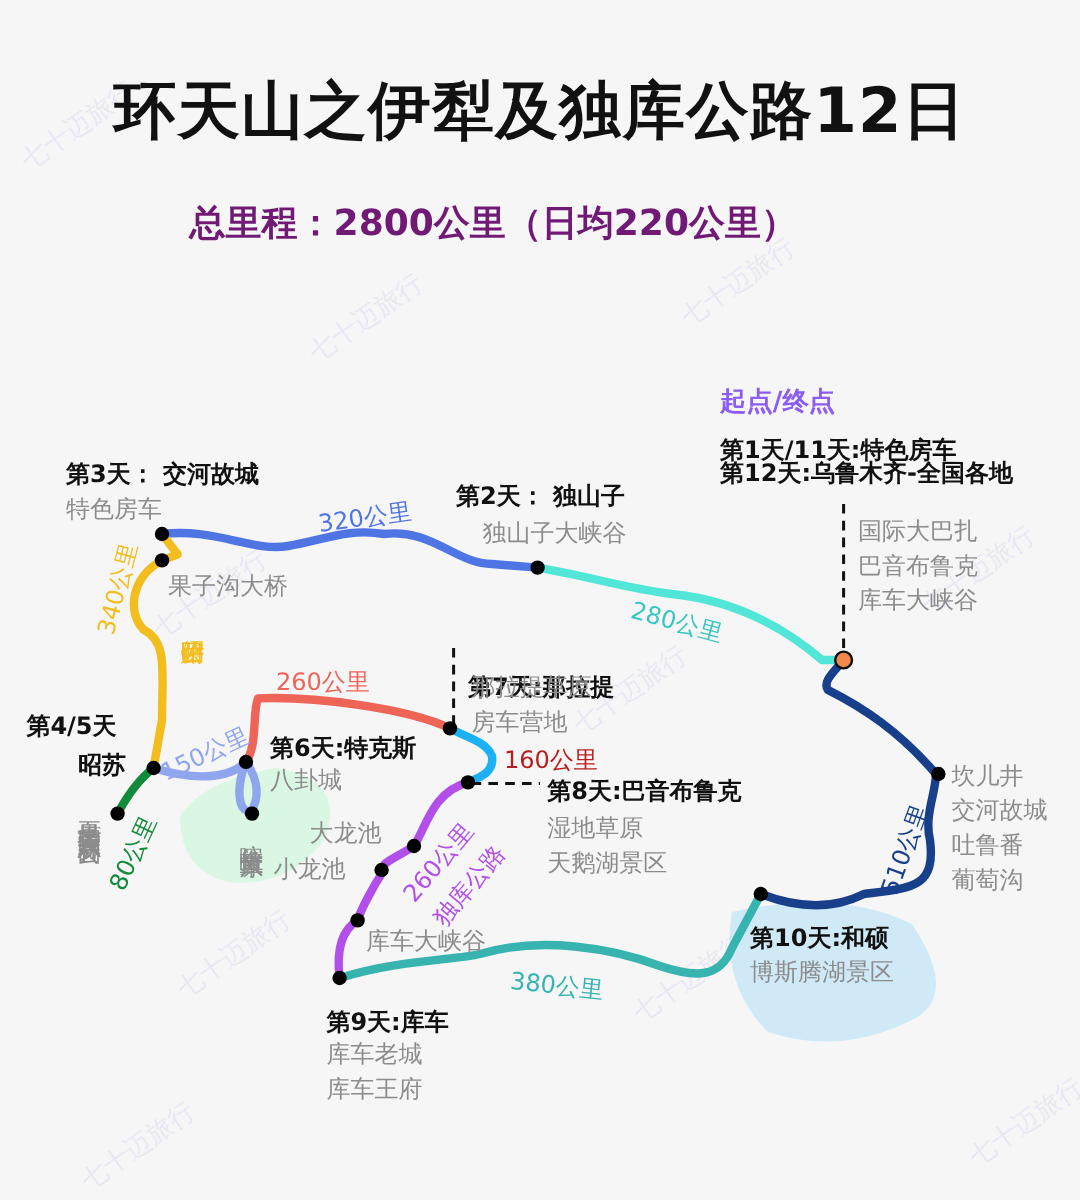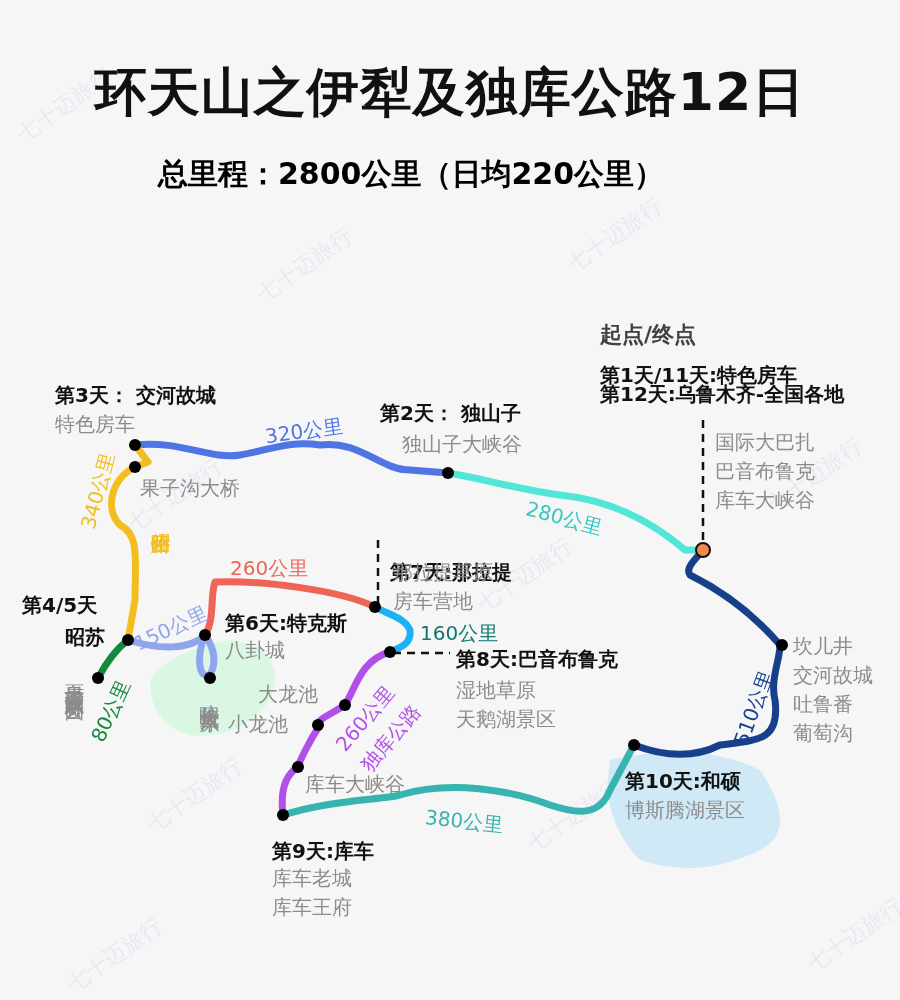--- a/index.html
+++ b/index.html
@@ -1,24 +1,24 @@
 <!DOCTYPE html>
 <html><head>
 <meta charset="utf-8">
 <style>
   html, body { margin:0; padding:0; }
   body { width:900px; height:1000px; background:#f6f6f7; position:relative; overflow:hidden;
          font-family: "DejaVu Sans", "Liberation Sans", sans-serif; }
   .abs { position:absolute; white-space:nowrap; }
   .title { left:0; width:900px; top:58px; text-align:center; font-size:52px; font-weight:bold; color:#111; letter-spacing:1px; }
-  .subtitle { left:158px; top:154px; font-size:30px; font-weight:bold; color:#000000; }
+  .subtitle { left:158px; top:166px; font-size:30px; font-weight:bold; color:#701a75; }
   .day { font-size:20px; font-weight:bold; color:#111; }
   .sub { font-size:20px; color:#8c8c8c; line-height:29px; }
   .vert { writing-mode: vertical-rl; font-size:20px; color:#8c8c8c; letter-spacing:2px; }
-  .orange { color:#404040; font-size:22px; font-weight:bold; }
+  .orange { color:#8b5cf6; font-size:22px; font-weight:bold; }
   svg.map { position:absolute; left:0; top:0; }
   .dist { font-size:20px; }
   .wm { position:absolute; color:rgba(190,160,230,0.18); font-size:22px; transform:rotate(-35deg); white-space:nowrap; }
 </style>
 </head>
 <body>
 
 <div>
   <div class="wm" style="left:10px;top:90px">七十迈旅行</div>
   <div class="wm" style="left:250px;top:250px">七十迈旅行</div>
@@ -78,21 +78,21 @@
   <circle cx="703" cy="550" r="7" fill="#f0894b" stroke="#111" stroke-width="2"></circle>
 </svg>
 
 <div class="abs dist" style="left:265px;top:418px;color:#4f74e3;transform:rotate(-8deg)">320公里</div>
 <div class="abs dist" style="left:525px;top:505px;color:#37c6c0;transform:rotate(15deg)">280公里</div>
 <div class="abs dist" style="left:75px;top:525px;color:#f2bd1d;transform:rotate(-75deg);transform-origin:left top">340公里</div>
 <div class="abs" style="left:148px;top:518px;color:#f2bd1d;font-size:20px;writing-mode:vertical-rl">伊昭公路</div>
 <div class="abs dist" style="left:132px;top:615px;color:#8fa6ee;transform:rotate(-25deg)">150公里</div>
 <div class="abs dist" style="left:85px;top:735px;color:#128a3c;transform:rotate(-65deg);transform-origin:left top">80公里</div>
 <div class="abs dist" style="left:230px;top:555px;color:#ee6457">260公里</div>
-<div class="abs dist" style="left:420px;top:620px;color:#0f766e">160公里</div>
+<div class="abs dist" style="left:420px;top:620px;color:#b91c1c">160公里</div>
 <div class="abs dist" style="left:330px;top:740px;color:#b24fe8;transform:rotate(-50deg);transform-origin:left top">260公里</div>
 <div class="abs dist" style="left:355px;top:760px;color:#b24fe8;transform:rotate(-50deg);transform-origin:left top">独库公路</div>
 <div class="abs dist" style="left:425px;top:808px;color:#37b3b0;transform:rotate(6deg)">380公里</div>
 <div class="abs dist" style="left:728px;top:740px;color:#173f8a;transform:rotate(-70deg);transform-origin:left top">510公里</div>
 
 <div class="abs orange" style="left:600px;top:320px">起点/终点</div>
 <div class="abs day" style="left:600px;top:362px">第1天/11天:特色房车</div>
 <div class="abs day" style="left:600px;top:381px">第12天:乌鲁木齐-全国各地</div>
 <div class="abs sub" style="left:715px;top:428px">
   <div>国际大巴扎</div>

